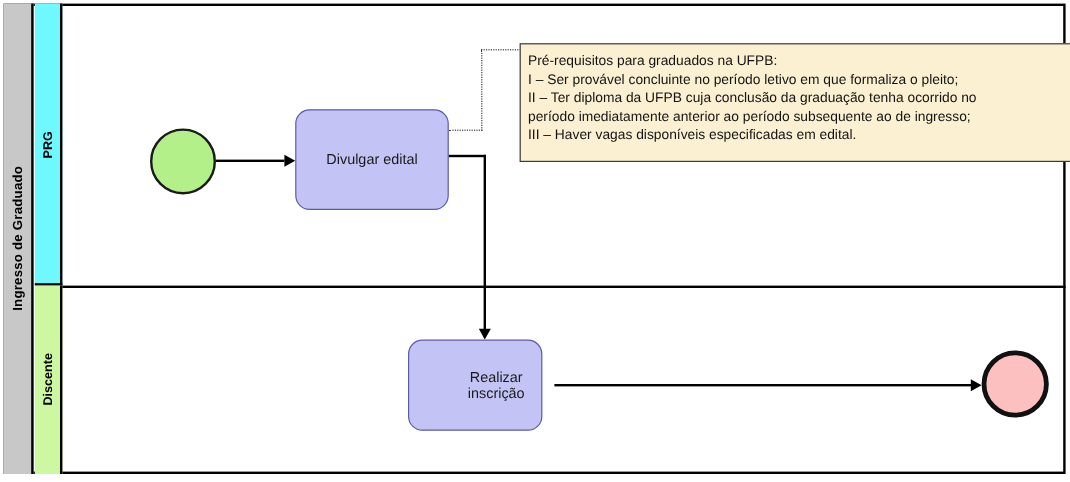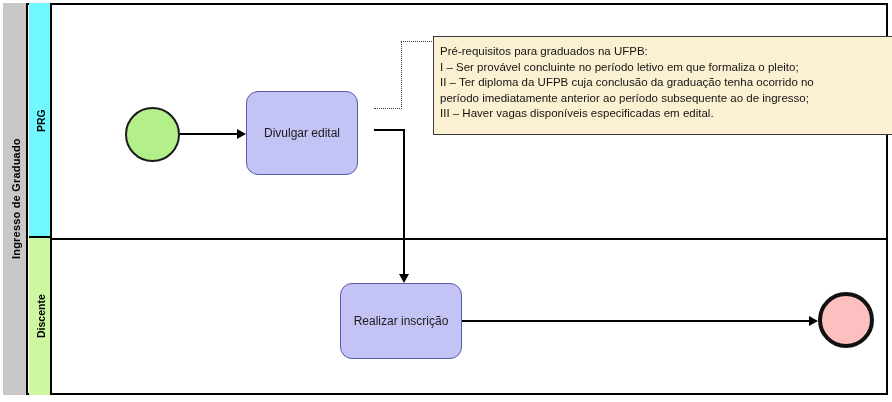--- a/index.html
+++ b/index.html
@@ -47,22 +47,22 @@
   .event.start{left:125px;top:107px;width:55px;height:55px;background:#b3f08a;border:2px solid #1a1a1a;}
   .event.end{left:818px;top:292px;width:56px;height:56px;background:#fcc0c0;border:4px solid #111111;}
 
   
   .task{
     position:absolute;background:#c3c3f5;border:1.5px solid #5b5ba8;
     border-radius:12px;box-sizing:border-box;
     display:flex;align-items:center;justify-content:center;
     font-size:12px;color:#1a1a1a;text-align:center;padding:4px 8px;
   }
-  .task.divulgar{left:246px;top:91px;width:112px;height:84px;}
-  .task.realizar{left:340px;top:283px;width:122px;height:76px;}
+  .task.divulgar{left:246px;top:91px;width:128px;height:84px;}
+  .task.realizar{left:340px;top:283px;width:112px;height:76px;padding-left:43px;}
 
   
   .note{
     position:absolute;left:433px;top:36px;width:515px;height:99px;
     background:#fbf0d1;border:1.5px solid #3a3a3a;box-sizing:border-box;
   }
   .note-fold{
     position:absolute;right:-1px;top:-1px;width:0;height:0;
     border-left:28px solid transparent;border-top:28px solid #e0d2a8;
   }

